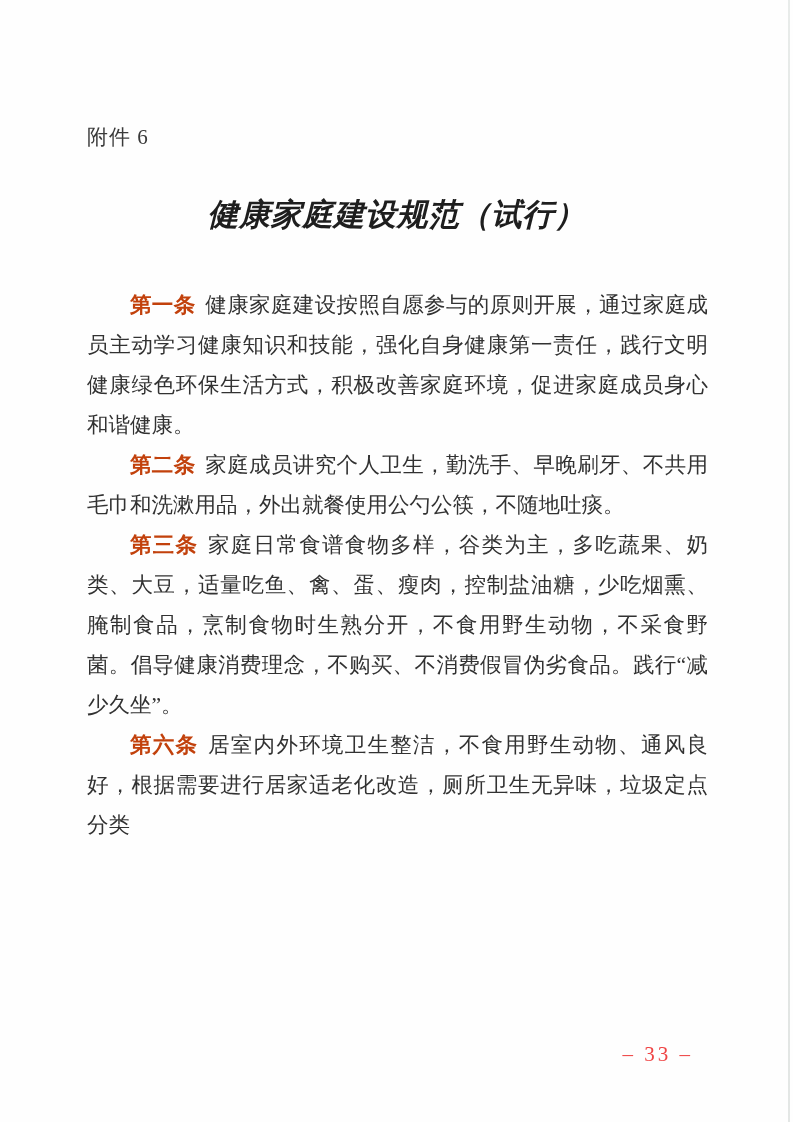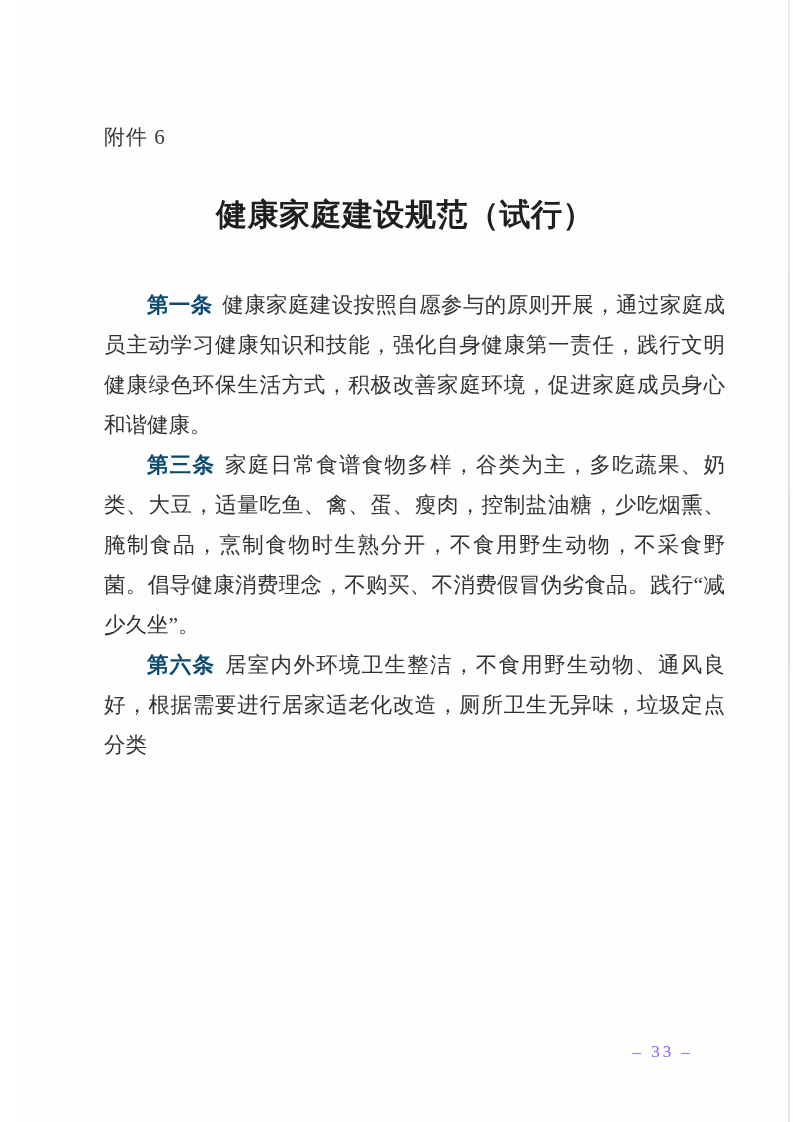--- a/index.html
+++ b/index.html
@@ -9,21 +9,20 @@
     height: 1122px;
     background: #ffffff;
     position: relative;
     overflow: hidden;
     font-family: "Liberation Serif", serif;
   }
   .page {
     position: absolute;
     inset: 0;
     background: #fefefe;
-    margin-left: 17px;
   }
   
   .scan-edge {
     position: absolute;
     top: 0;
     bottom: 0;
     right: 3px;
     width: 2px;
     background: linear-gradient(to bottom, #e3e7e5 0%, #d2d8d5 50%, #dde1df 100%);
     opacity: 0.8;
@@ -40,66 +39,68 @@
     position: absolute;
     left: 0;
     right: 0;
     top: 194px;
     margin: 0;
     text-align: center;
     font-size: 31px;
     font-weight: bold;
     color: #1e1e1e;
     letter-spacing: 0.5px;
+    font-style: italic;
   }
   .doc-body {
     position: absolute;
     left: 87px;
     top: 285px;
     width: 621px;
     font-size: 21.5px;
     line-height: 40px;
     color: #323232;
     text-align: justify;
   }
   .article {
     margin: 0;
     padding: 0;
     text-indent: 2em;
   }
   .article-label {
     font-weight: bold;
-    color: #0c4a6e;
+    color: #c2410c;
     padding-right: 0.45em;
   }
   .page-number {
     position: absolute;
     top: 1042px;
     right: 100px;
-    font-size: 17px;
-    color: #8b5cf6;
+    font-size: 21px;
+    color: #ef4444;
     letter-spacing: 3px;
     font-family: "Liberation Serif", serif;
   }
 </style>
 </head>
 <body>
 
 <div class="page">
 
   <div class="scan-edge"></div>
 
   <div class="attachment-label">附件 6</div>
 
   <h1 class="doc-title">健康家庭建设规范（试行）</h1>
 
   <div class="doc-body">
 
     <p class="article"><span class="article-label">第一条</span><span>健康家庭建设按照自愿参与的原则开展，通过家庭成员主动学习健康知识和技能，强化自身健康第一责任，践行文明健康绿色环保生活方式，积极改善家庭环境，促进家庭成员身心和谐健康。</span></p>
 
+    <p class="article"><span class="article-label">第二条</span><span>家庭成员讲究个人卫生，勤洗手、早晚刷牙、不共用毛巾和洗漱用品，外出就餐使用公勺公筷，不随地吐痰。</span></p>
 
     <p class="article"><span class="article-label">第三条</span><span>家庭日常食谱食物多样，谷类为主，多吃蔬果、奶类、大豆，适量吃鱼、禽、蛋、瘦肉，控制盐油糖，少吃烟熏、腌制食品，烹制食物时生熟分开，不食用野生动物，不采食野菌。倡导健康消费理念，不购买、不消费假冒伪劣食品。践行“减少久坐”。</span></p>
 
 
 
     <p class="article"><span class="article-label">第六条</span><span>居室内外环境卫生整洁，不食用野生动物、通风良好，根据需要进行居家适老化改造，厕所卫生无异味，垃圾定点分类</span></p>
 
   </div>
 
   <div class="page-number">– 33 –</div>

